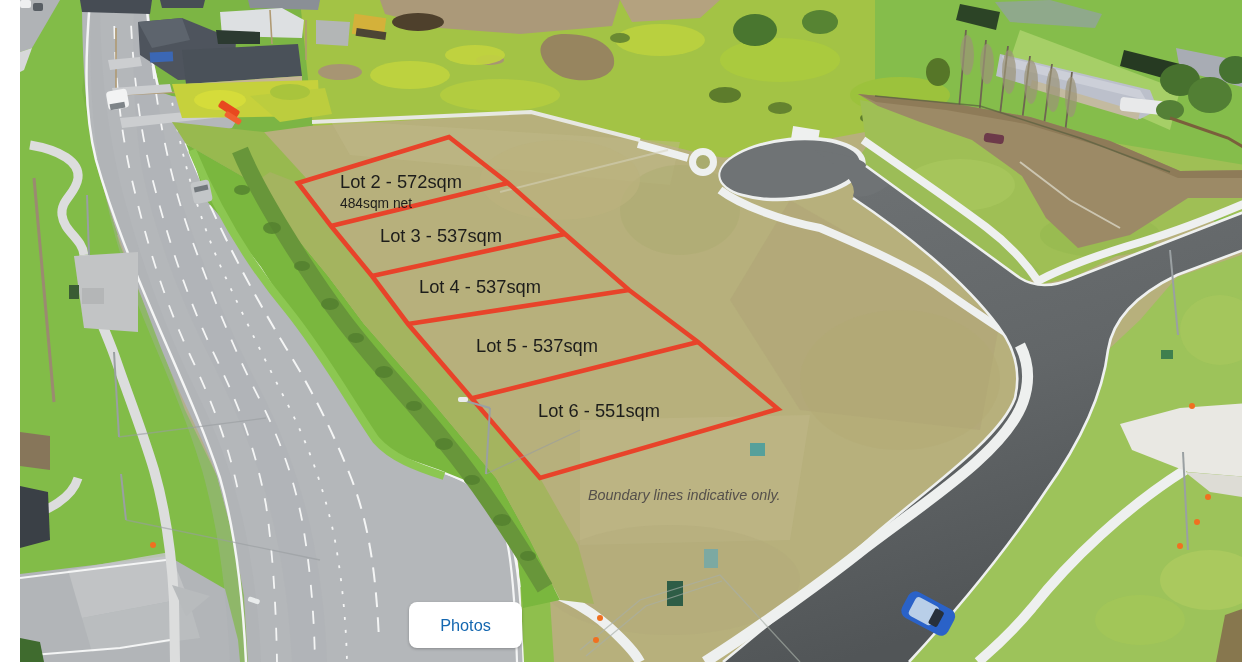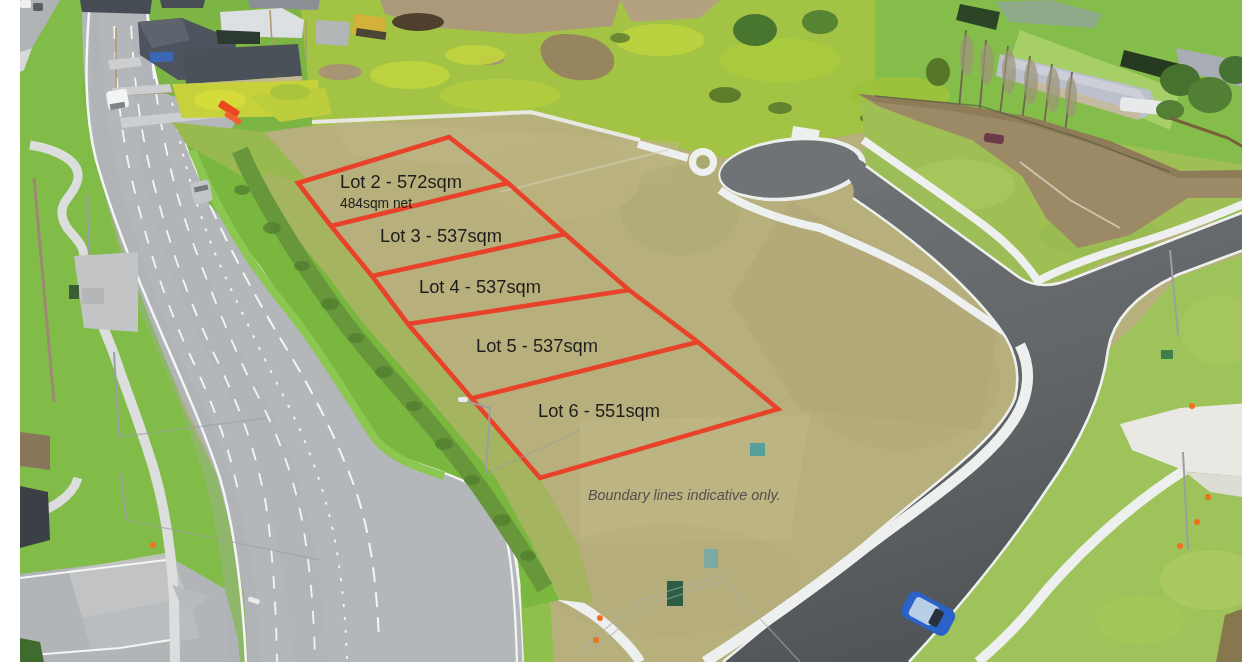--- a/index.html
+++ b/index.html
@@ -338,13 +338,16 @@
   <g font-family="Liberation Sans, sans-serif" fill="#1d1d1b">
     <text x="320" y="187.5" font-size="18.3">Lot 2 - 572sqm</text>
     <text x="320" y="208" font-size="13.8">484sqm net</text>
     <text x="360" y="241.5" font-size="18.3">Lot 3 - 537sqm</text>
     <text x="399" y="293" font-size="18.3">Lot 4 - 537sqm</text>
     <text x="456" y="352" font-size="18.3">Lot 5 - 537sqm</text>
     <text x="518" y="417" font-size="18.3">Lot 6 - 551sqm</text>
     <text x="568" y="500" font-size="14.4" font-style="italic" fill="#55504b">Boundary lines indicative only.</text>
   </g>
 </svg>
+<div style="position:absolute;left:389px;top:602px;width:113px;height:46px;background:#ffffff;border-radius:8px;box-shadow:0 1px 3px rgba(0,0,0,0.25);display:flex;align-items:center;justify-content:center;">
+  <span style="font-size:16.3px;color:#1467b0;">Photos</span>
 </div>
+</div>
 
 </body></html>

